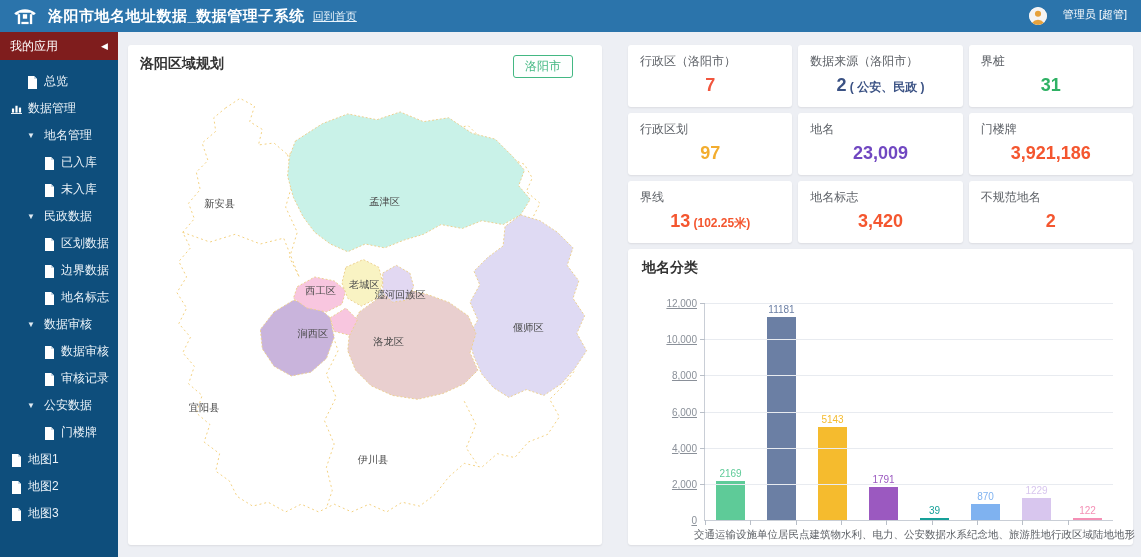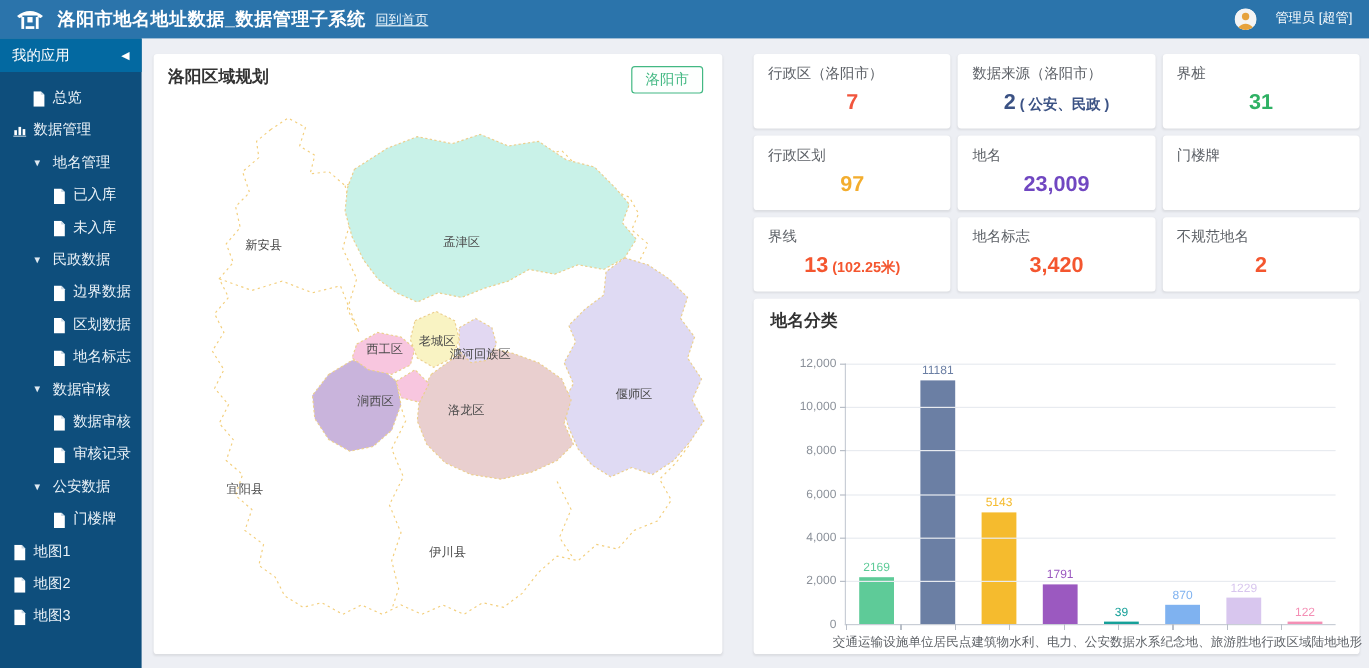--- a/index.html
+++ b/index.html
@@ -10,35 +10,35 @@
   .topbar { position:absolute; left:0; top:0; width:1141px; height:32px;
     background:#2b74ab; display:flex; align-items:center; color:#fff; z-index:5; }
   .logo { width:30px; height:24px; margin:0 8px 0 10px; display:flex; align-items:center; justify-content:center; }
   .app-title { font-size:15px; font-weight:bold; letter-spacing:.5px; }
   .home-link { font-size:11px; margin-left:8px; color:#eaf4fb; text-decoration:underline; cursor:pointer; }
   .top-right { margin-left:auto; display:flex; align-items:flex-start; gap:16px; padding-right:14px; font-size:11px; cursor:pointer; }
   .avatar { width:18px; height:18px; border-radius:50%; background:#f3f3f3; display:flex; align-items:center; justify-content:center; overflow:hidden; }
 
   
   .sidebar { position:absolute; left:0; top:32px; width:118px; height:525px; background:#0e4e7c; }
-  .side-head { height:28px; background:#0369a1; color:#fff; font-size:12px;
+  .side-head { height:28px; background:#7f1d1d; color:#fff; font-size:12px;
     display:flex; align-items:center; padding:0 10px; }
   .side-head .collapse { margin-left:auto; font-size:9px; cursor:pointer; }
   .menu { padding-top:8px; }
   .side-item { height:27px; display:flex; align-items:center; gap:6px; color:#eaf2f8;
     font-size:12px; cursor:pointer; white-space:nowrap; }
   .lvl0 { padding-left:11px; } .lvl1 { padding-left:27px; } .lvl2 { padding-left:44px; }
   .mini-ico { width:11px; height:12px; flex:0 0 auto; display:inline-flex; }
   .caret { font-size:8px; width:11px; color:#dfeaf2; }
 
   
   .panel { position:absolute; background:#fff; border-radius:3px; box-shadow:0 1px 2px rgba(0,0,0,.08); }
   .map-panel { left:128px; top:45px; width:474px; height:500px; padding:10px 12px; }
   .map-title { font-size:14px; font-weight:bold; color:#333; }
-  .city-badge { position:absolute; right:16px; top:10px; border:1px solid #43b883; color:#43b883;
+  .city-badge { position:absolute; right:29px; top:10px; border:1px solid #43b883; color:#43b883;
     background:#fdfffe; font-size:12px; padding:2px 11px; border-radius:3px; cursor:pointer; }
   .map-wrap { position:relative; width:466px; height:462px; margin-top:6px; }
   .map-wrap svg { width:100%; height:100%; }
   .map-wrap svg text { font-size:10.5px; fill:#4a4a4a; font-family:"Liberation Sans",sans-serif; }
   .dashed { fill:none; stroke:#f3cf7d; stroke-width:1; stroke-dasharray:2 3; }
   .dist { stroke:#eccf8e; stroke-width:1; stroke-dasharray:2 2; cursor:pointer; }
 
   
   .cards { position:absolute; left:628px; top:45px; width:505px; display:grid;
     grid-template-columns:1fr 1fr 1fr; gap:6px; }
@@ -48,21 +48,21 @@
   .card .val { text-align:center; margin-top:5px; font-size:18px; font-weight:bold; }
   .card .suffix { font-size:12px; font-weight:bold; }
 
   
   .chart-panel { left:628px; top:249px; width:505px; height:296px; padding:10px 14px; }
   .chart-title { font-size:14px; font-weight:bold; color:#333; }
   .plot { position:relative; margin:26px 6px 0 62px; height:218px;
     border-left:1px solid #c9ced6; border-bottom:1px solid #c9ced6; }
   .gridline { position:absolute; left:0; right:0; height:0; border-top:1px solid #e8ebf0; }
   .gridline::before { content:""; position:absolute; left:-5px; top:-1px; width:5px; border-top:1px solid #b9bfc8; }
-  .ylab { position:absolute; left:-60px; width:52px; text-align:right; font-size:10px; color:#8a9099; transform:translateY(-5px); }
+  .ylab { position:absolute; left:-60px; width:52px; text-align:right; font-size:10px; color:#8a9099; transform:translateY(-5px);text-decoration:underline; }
   .bars { position:absolute; left:0; right:0; bottom:0; top:0; display:flex; }
   .slot { flex:1 1 0; display:flex; flex-direction:column; align-items:center; justify-content:flex-end; }
   .bar-val { font-size:10px; margin-bottom:2px; }
   .bar { width:29px; }
   .xticks { position:absolute; left:0; right:0; bottom:-5px; height:5px;
     background:repeating-linear-gradient(to right,#b9bfc8 0 1px,transparent 1px 11.111%); }
   .xlabels { display:flex; margin:7px 6px 0 52px; }
   .xlabel { flex:1 1 0; display:flex; justify-content:center; font-size:10.5px; color:#5f6368; }
   .xlabel span { white-space:nowrap; }
 </style>
@@ -145,30 +145,30 @@
         <span class="caret">▼</span>
         <span>民政数据</span>
       </div>
       <div class="side-item lvl2">
         <span class="mini-ico">
           <svg viewBox="0 0 11 13" width="11" height="13">
             <path d="M1,0 H7 L10,3 V13 H1 Z" fill="#fff"></path>
             <path d="M7,0 L10,3 H7 Z" fill="#c9d8e4"></path>
           </svg>
         </span>
+        <span>区划数据</span>
+      </div>
+      <div class="side-item lvl2">
+        <span class="mini-ico">
+          <svg viewBox="0 0 11 13" width="11" height="13">
+            <path d="M1,0 H7 L10,3 V13 H1 Z" fill="#fff"></path>
+            <path d="M7,0 L10,3 H7 Z" fill="#c9d8e4"></path>
+          </svg>
+        </span>
         <span>边界数据</span>
-      </div>
-      <div class="side-item lvl2">
-        <span class="mini-ico">
-          <svg viewBox="0 0 11 13" width="11" height="13">
-            <path d="M1,0 H7 L10,3 V13 H1 Z" fill="#fff"></path>
-            <path d="M7,0 L10,3 H7 Z" fill="#c9d8e4"></path>
-          </svg>
-        </span>
-        <span>区划数据</span>
       </div>
       <div class="side-item lvl2">
         <span class="mini-ico">
           <svg viewBox="0 0 11 13" width="11" height="13">
             <path d="M1,0 H7 L10,3 V13 H1 Z" fill="#fff"></path>
             <path d="M7,0 L10,3 H7 Z" fill="#c9d8e4"></path>
           </svg>
         </span>
         <span>地名标志</span>
       </div>
@@ -290,20 +290,21 @@
     <div class="card">
       <div class="lbl">行政区划</div>
       <div class="val" style="color: rgb(243, 173, 46);">97</div>
     </div>
     <div class="card">
       <div class="lbl">地名</div>
       <div class="val" style="color: rgb(112, 71, 193);">23,009</div>
     </div>
     <div class="card">
       <div class="lbl">门楼牌</div>
+      <div class="val" style="color: rgb(244, 86, 47);">3,921,186</div>
     </div>
     <div class="card">
       <div class="lbl">界线</div>
       <div class="val" style="color: rgb(244, 86, 47);">13<span class="suffix"> (102.25米)</span></div>
     </div>
     <div class="card">
       <div class="lbl">地名标志</div>
       <div class="val" style="color: rgb(244, 86, 47);">3,420</div>
     </div>
     <div class="card">

